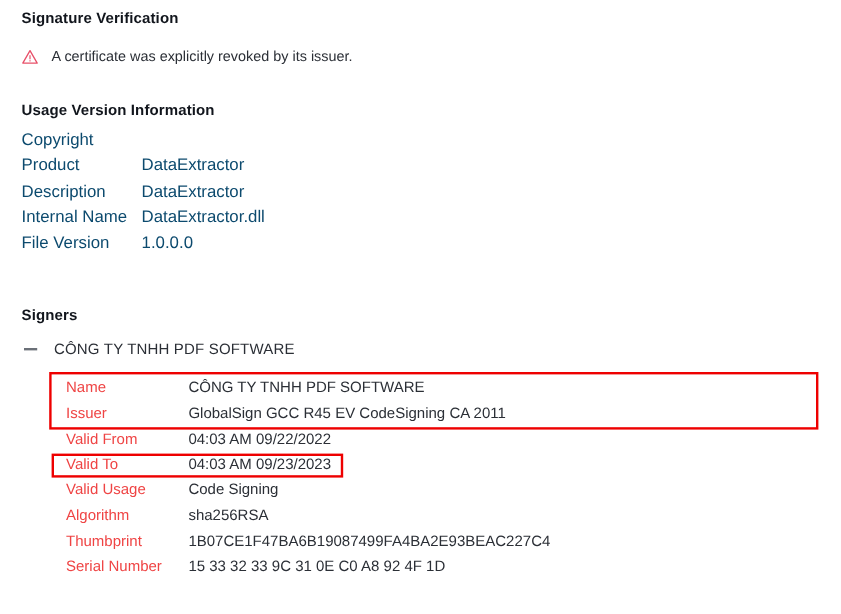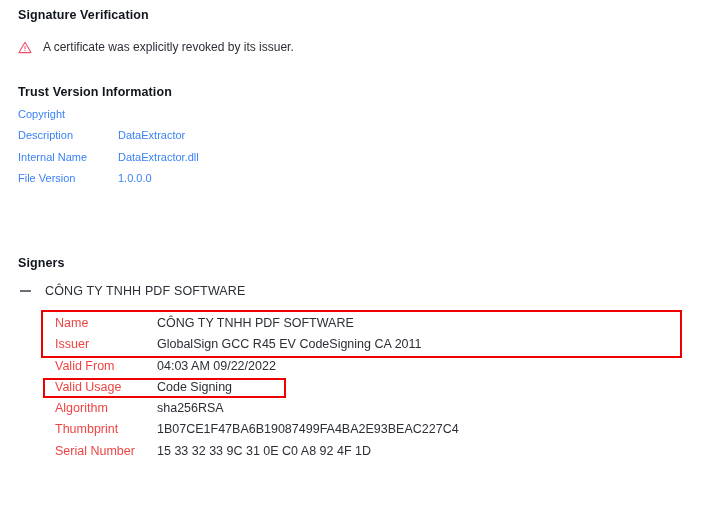--- a/index.html
+++ b/index.html
@@ -59,22 +59,22 @@
   #file-version-table {
     position: absolute;
     left: 18px;
     top: 108px;
     border-collapse: collapse;
   }
   #file-version-table td {
     padding: 0;
     height: 21.4px;
     vertical-align: top;
-    font-size: 11px;
-    color: #3b82f6;
+    font-size: 14px;
+    color: #0c4a6e;
     white-space: nowrap;
   }
   #file-version-table td.k { width: 100px; }
 
   
   #signers-title {
     position: absolute;
     left: 18px;
     top: 256px;
   }
@@ -159,27 +159,31 @@
   <span>
     <svg class="warn-icon" viewBox="0 0 14 13" aria-hidden="true">
       <path d="M7 1.2 L13 11.6 L1 11.6 Z" fill="none" stroke="#e8516a" stroke-width="1.1" stroke-linejoin="round"></path>
       <rect x="6.5" y="5" width="1" height="3.4" fill="#e8516a"></rect>
       <rect x="6.5" y="9.2" width="1" height="1" fill="#e8516a"></rect>
     </svg>
   </span>
   <span id="verification-text">A certificate was explicitly revoked by its issuer.</span>
 </div>
 
-<div class="section-title" id="file-version-title">Trust Version Information</div>
+<div class="section-title" id="file-version-title">Usage Version Information</div>
 
 <table id="file-version-table">
   <tbody>
     <tr>
       <td class="k">Copyright</td>
       <td class="v"></td>
+    </tr>
+    <tr>
+      <td class="k">Product</td>
+      <td class="v">DataExtractor</td>
     </tr>
     <tr>
       <td class="k">Description</td>
       <td class="v">DataExtractor</td>
     </tr>
     <tr>
       <td class="k">Internal Name</td>
       <td class="v">DataExtractor.dll</td>
     </tr>
     <tr>
@@ -205,20 +209,24 @@
   </div>
   <div class="detail-row">
     <span class="k">Issuer</span>
     <span class="v">GlobalSign GCC R45 EV CodeSigning CA 2011</span>
   </div>
   <div class="detail-row">
     <span class="k">Valid From</span>
     <span class="v">04:03 AM 09/22/2022</span>
   </div>
   <div class="detail-row">
+    <span class="k">Valid To</span>
+    <span class="v">04:03 AM 09/23/2023</span>
+  </div>
+  <div class="detail-row">
     <span class="k">Valid Usage</span>
     <span class="v">Code Signing</span>
   </div>
   <div class="detail-row">
     <span class="k">Algorithm</span>
     <span class="v">sha256RSA</span>
   </div>
   <div class="detail-row">
     <span class="k">Thumbprint</span>
     <span class="v">1B07CE1F47BA6B19087499FA4BA2E93BEAC227C4</span>

